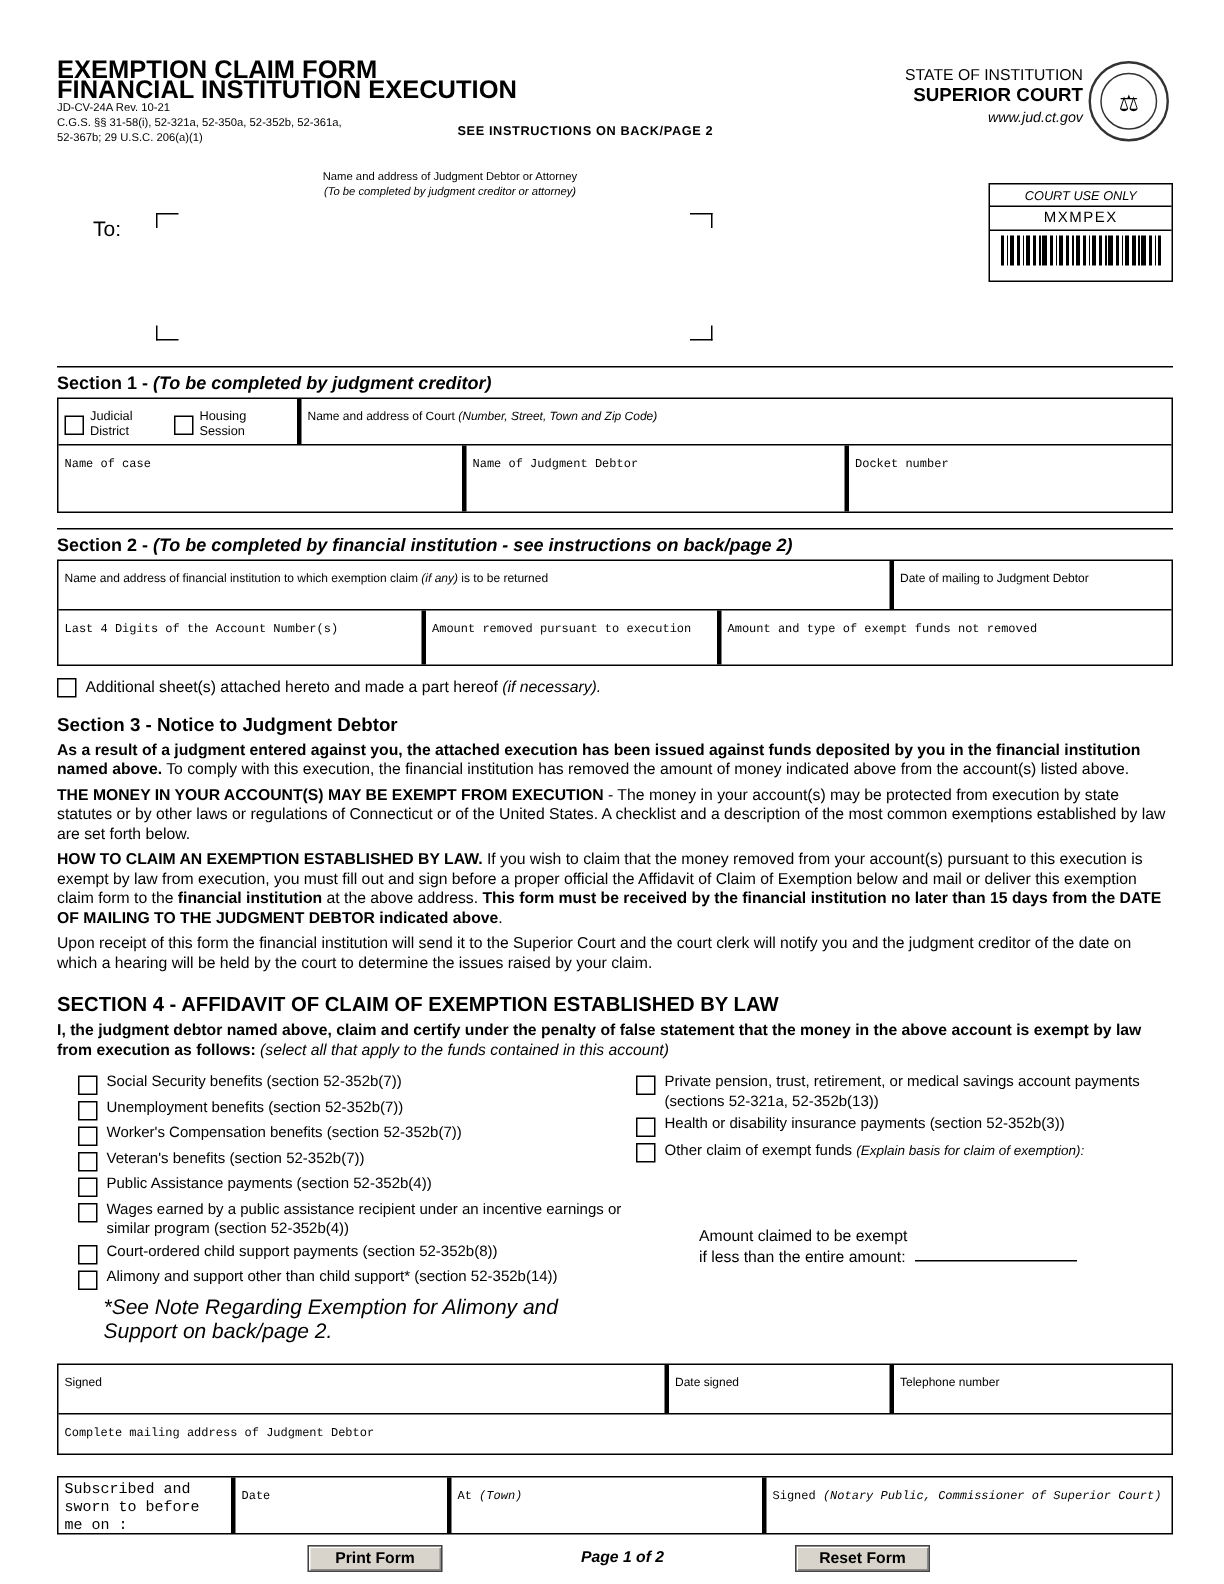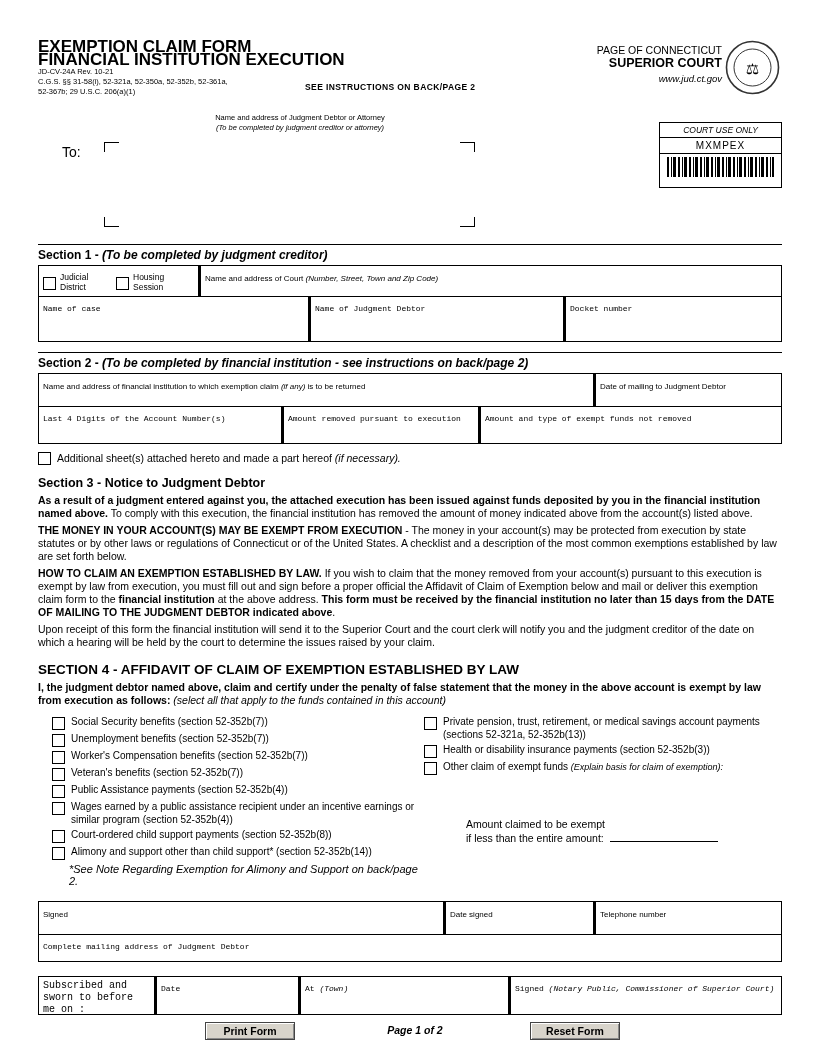--- a/index.html
+++ b/index.html
@@ -53,21 +53,21 @@
   .addl{display:flex;gap:6px;align-items:center;margin-top:7px;font-size:10.5px;}
   
   .s3-head{font-size:12.5px;font-weight:bold;margin:11px 0 4px 0;}
   .para{font-size:10.5px;line-height:13px;margin-top:4px;}
   
   .s4-head{font-size:13.5px;font-weight:bold;margin:13px 0 2px 0;}
   .cols{display:flex;margin-top:9px;}
   .col-left{width:384px;box-sizing:border-box;padding-left:14px;}
   .col-right{flex:1;padding-left:2px;}
   .cb-row{display:flex;gap:6px;margin-bottom:3px;font-size:10px;line-height:12.5px;align-items:flex-start;}
-  .cb-note{margin-left:17px;font-style:italic;font-size:11px;margin-top:1px;}
+  .cb-note{margin-left:17px;font-style:italic;font-size:14px;margin-top:1px;}
   .amount{margin-top:42px;padding-left:42px;font-size:10.5px;line-height:14px;}
   .amount-rule{display:inline-block;width:108px;border-bottom:1px solid #000;margin-left:6px;vertical-align:baseline;}
   
   .sig-tbl{margin-top:14px;}
   .r-sig{height:32px;}
   .r-mail{height:26px;}
   .not-tbl{margin-top:14px;}
   .r-not{height:37px;}
   .sworn{font-size:10px;line-height:12px;padding-top:3px;}
   
@@ -89,21 +89,21 @@
     <div class="title">EXEMPTION CLAIM FORM</div>
     <div class="title">FINANCIAL INSTITUTION EXECUTION</div>
     <div class="hdr-small">JD-CV-24A  Rev. 10-21</div>
     <div class="hdr-small">C.G.S. §§ 31-58(i), 52-321a, 52-350a, 52-352b, 52-361a,</div>
     <div class="hdr-small">52-367b; 29 U.S.C. 206(a)(1)</div>
   </div>
 
   <div class="instr">SEE  INSTRUCTIONS  ON  BACK/PAGE  2</div>
 
   <div class="state-block">
-    <div class="state-name">PAGE OF CONNECTICUT</div>
+    <div class="state-name">STATE OF INSTITUTION</div>
     <div class="court-name">SUPERIOR COURT</div>
     <div class="website">www.jud.ct.gov</div>
   </div>
 
   <div class="seal">
     <svg width="55" height="55" viewBox="0 0 55 55">
       <circle cx="27.5" cy="27.5" r="26" fill="#fff" stroke="#333" stroke-width="1.6"></circle>
       <circle cx="27.5" cy="27.5" r="18.5" fill="none" stroke="#333" stroke-width="1"></circle>
       <text x="27.5" y="34" font-size="15" text-anchor="middle">⚖</text>
     </svg>

